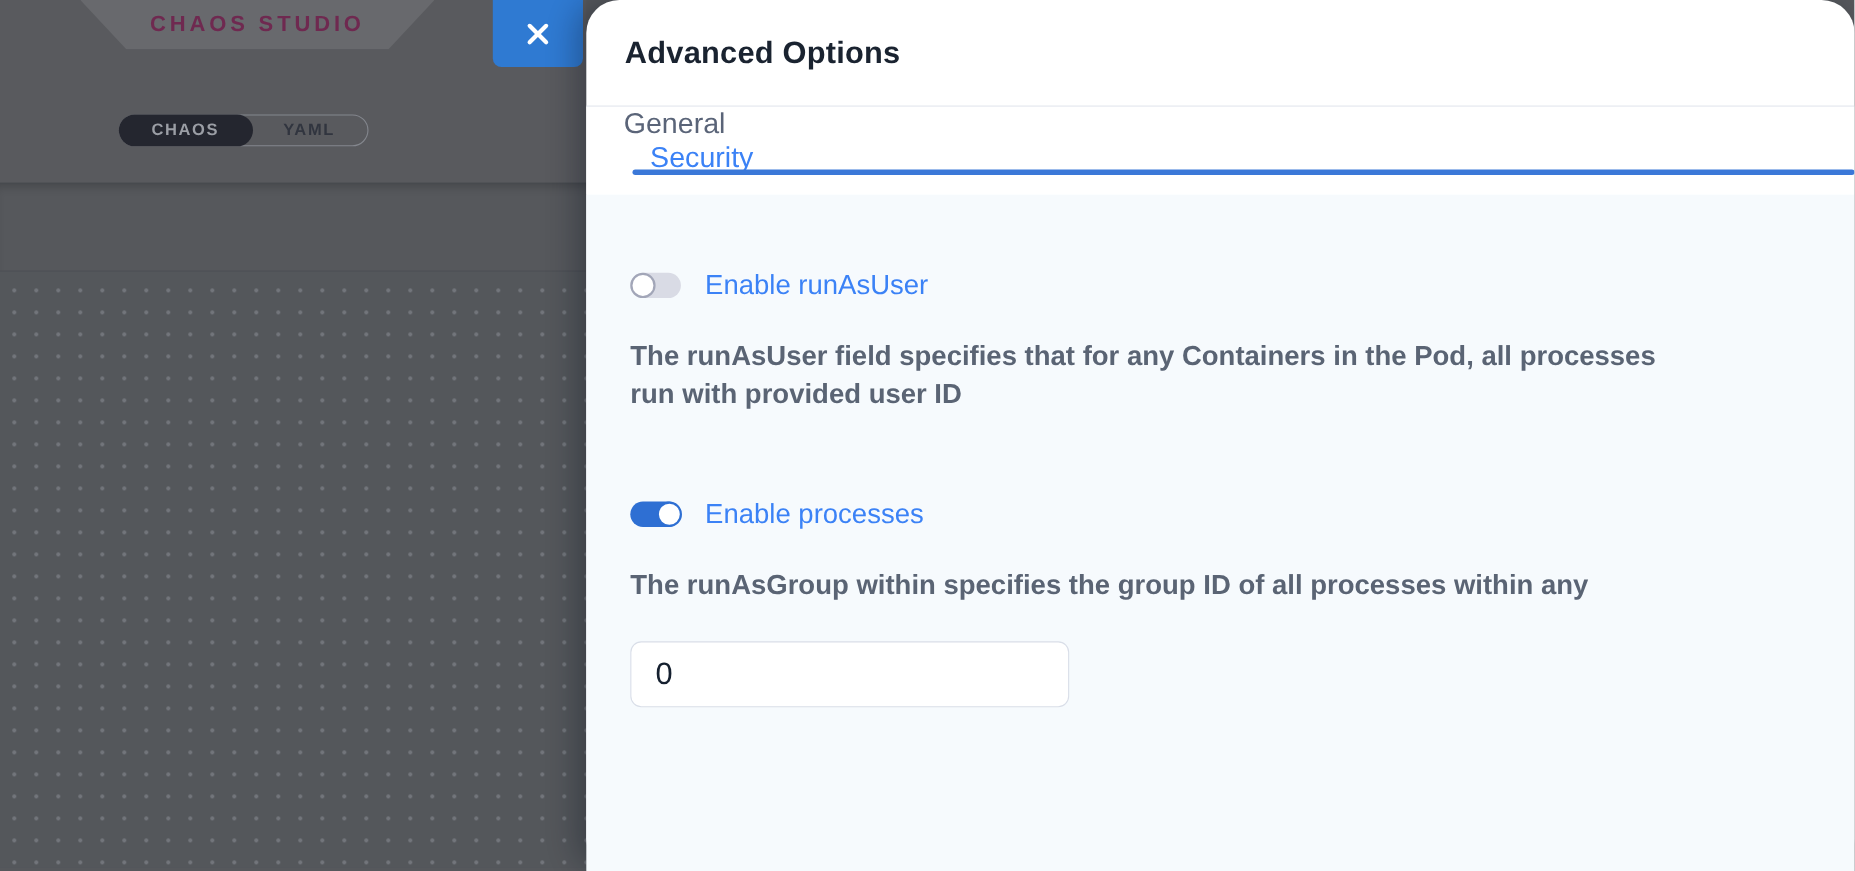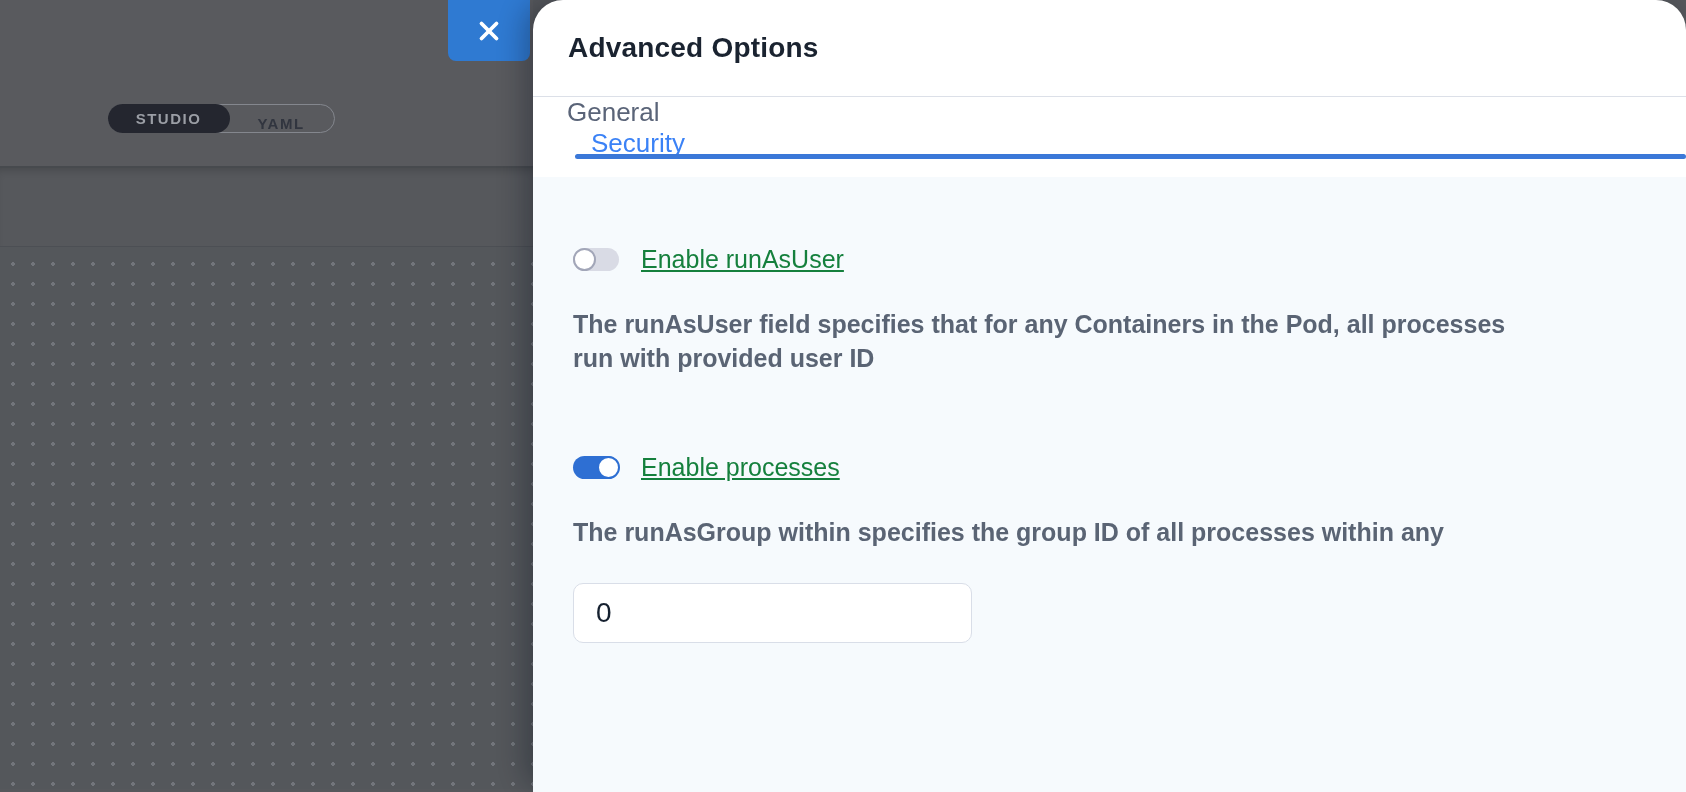--- a/index.html
+++ b/index.html
@@ -33,21 +33,21 @@
     border:1.5px solid #84878e; border-radius:16px; display:flex;
   }
   .seg-opt {
     display:flex; align-items:center; justify-content:center;
     font-weight:700; font-size:15px; letter-spacing:1.5px; cursor:pointer;
   }
   .seg-opt.active {
     width:122px; margin:-1.5px; height:29px;
     background:#24262f; color:#9b9ea5; border-radius:16px;
   }
-  .seg-opt.plain { flex:1; color:#31353f;align-items:flex-end; }
+  .seg-opt.plain { flex:1; color:#31353f; }
 
   .canvas-toolbar {
     height:79px; background:#56585c; border-bottom:1px solid #4c4f54;
     box-shadow: inset 0 7px 9px -5px rgba(0,0,0,0.18);
   }
   .canvas-grid {
     height:542px; background-color:#54575b;
     background-image:radial-gradient(circle, #72757b 1.7px, transparent 2px);
     background-size:20px 20px; background-position:3px 7px;
   }
@@ -100,21 +100,21 @@
   }
   .toggle .knob {
     position:absolute; top:0; width:23px; height:23px; border-radius:50%;
     background:#ffffff;
   }
   .toggle.off { background:#d9dbe5; }
   .toggle.off .knob { left:0; border:2px solid #a2a6b8; }
   .toggle.on  { background:#2e6fd3; }
   .toggle.on .knob { right:-1px; border:2px solid #2e6fd3; }
 
-  .toggle-label { font-size:25px; color:#15803d;text-decoration:underline; }
+  .toggle-label { font-size:25px; color:#3b82f6; }
 
   .desc {
     margin-top:36px; font-size:25px; line-height:34px; color:#5a6474;font-weight:bold;
   }
   .desc span { display:block; }
 
   .row-2 { margin-top:80px; }
 
   .num-input {
     display:block; margin-top:34px; width:399px; height:60px;
@@ -123,23 +123,26 @@
     font-family:"Liberation Sans", sans-serif; outline:none;
   }
 </style>
 </head>
 <body>
 
 <div class="screen">
 
   <div class="canvas-area">
     <div class="canvas-header">
+      <div class="banner">
+        <span class="banner-text">CHAOS STUDIO</span>
+      </div>
       <div class="seg">
         <div class="seg-opt active">
-          <span>STUDIO</span>
+          <span>CHAOS</span>
         </div>
         <div class="seg-opt plain">
           <span>YAML</span>
         </div>
       </div>
     </div>
     <div class="canvas-toolbar"></div>
     <div class="canvas-grid"></div>
   </div>
 

